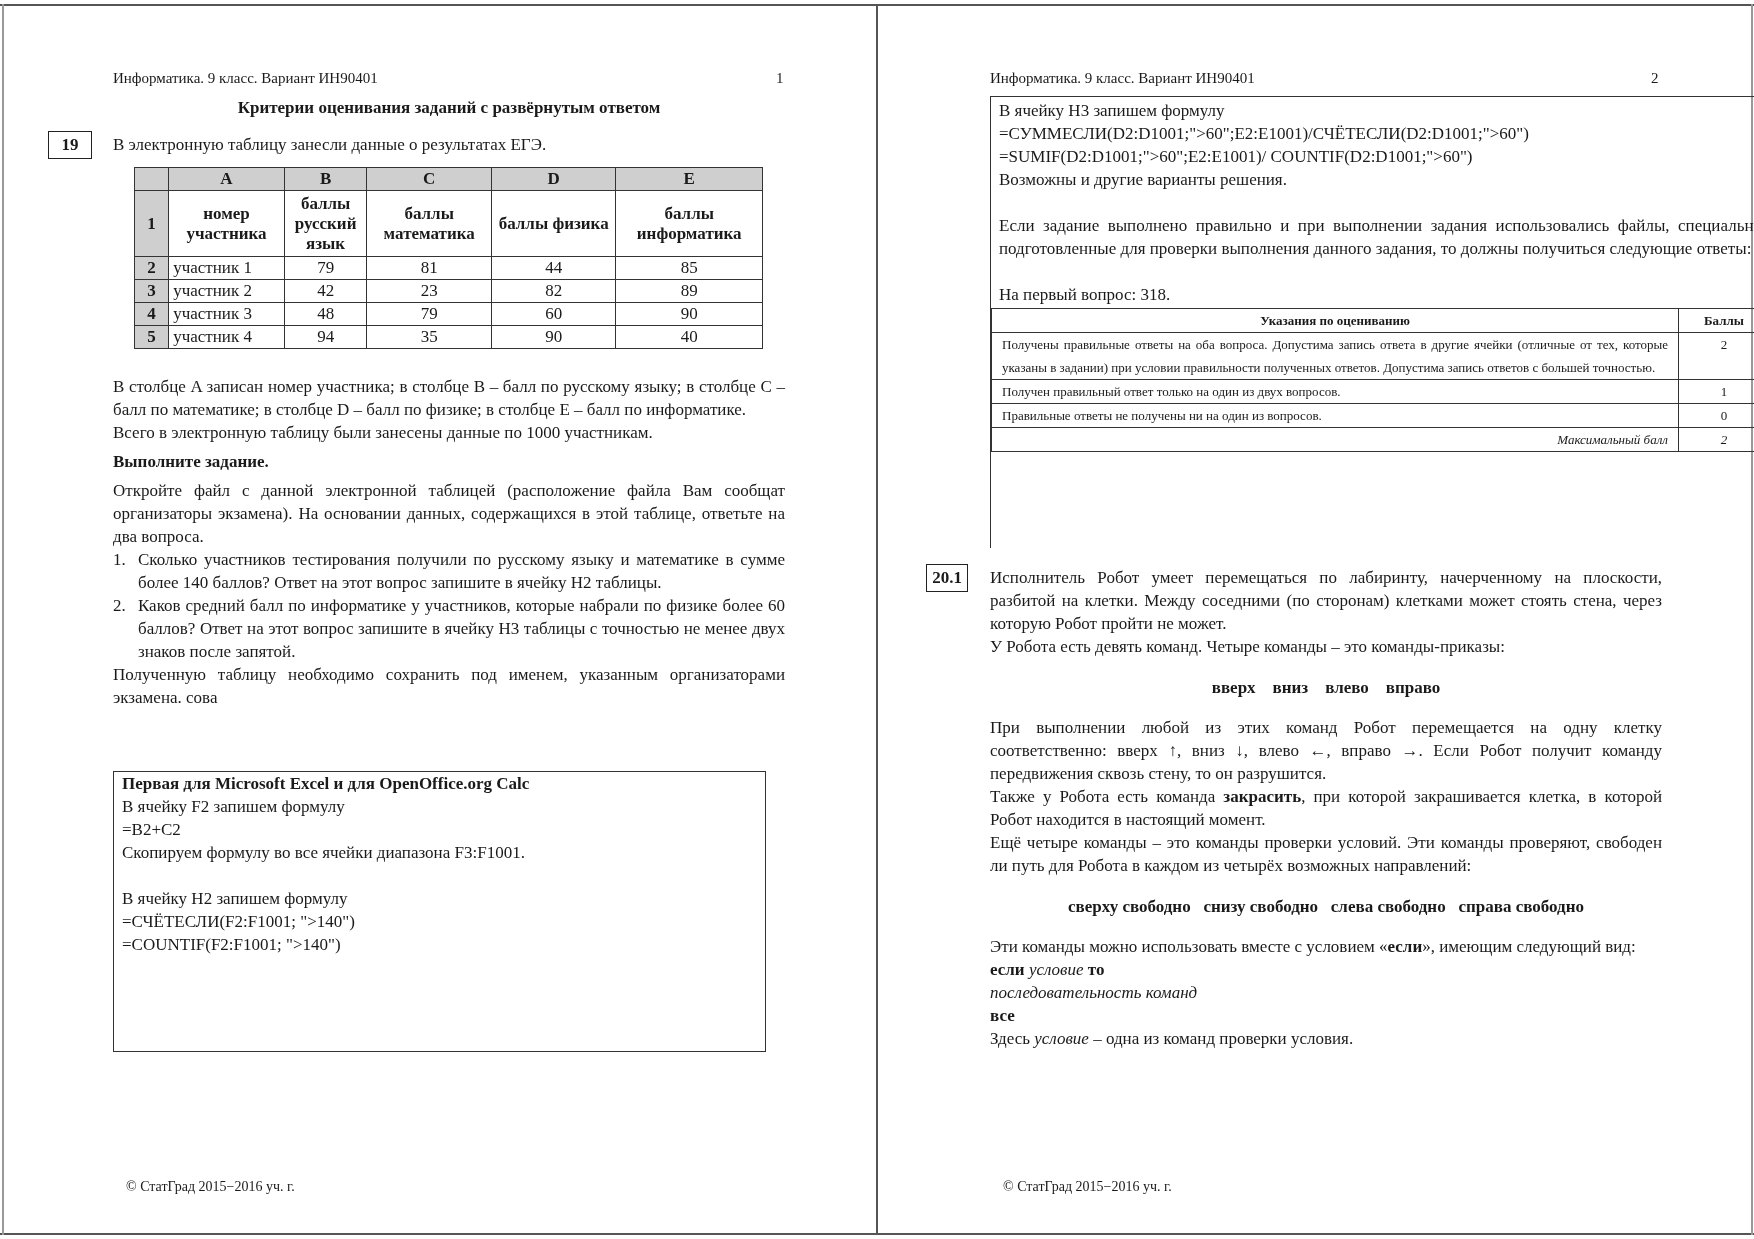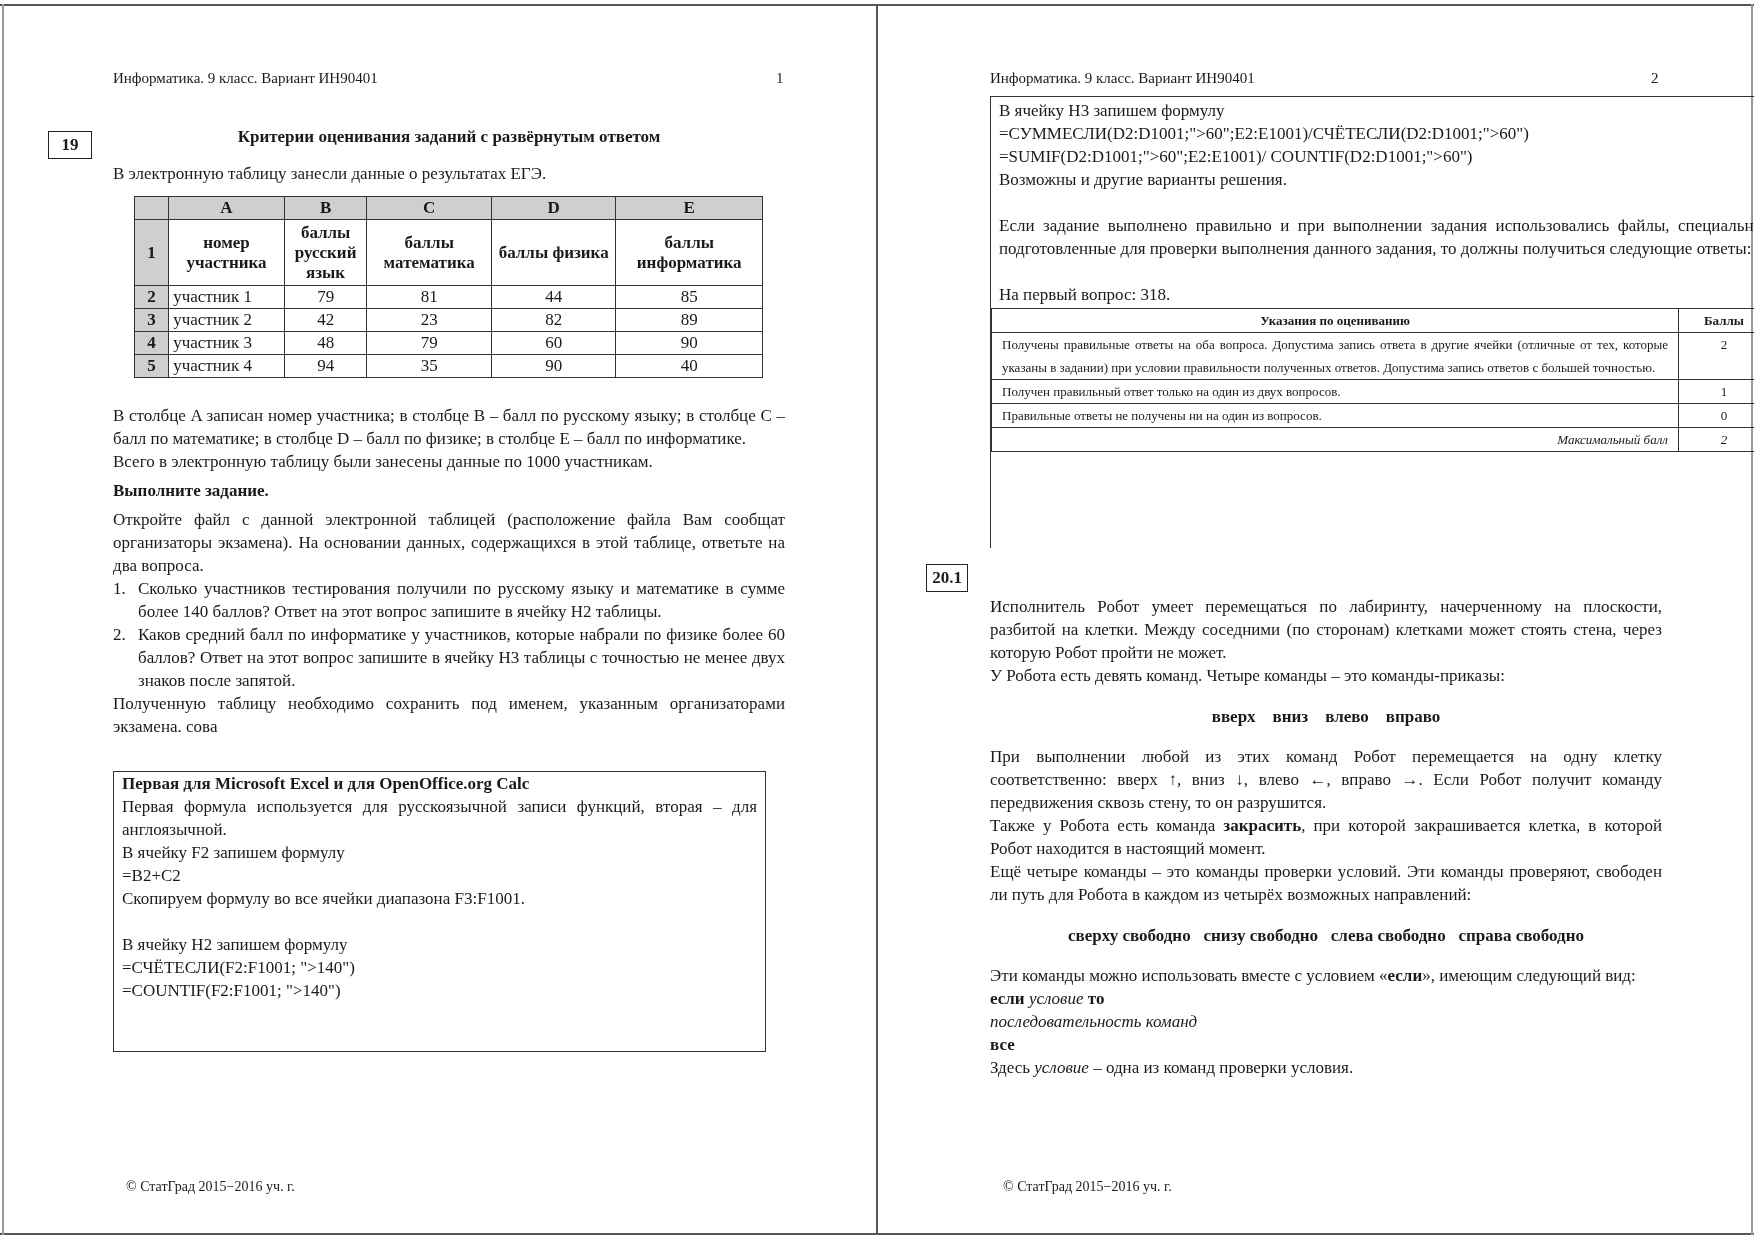--- a/index.html
+++ b/index.html
@@ -16,21 +16,21 @@
   .page-divider { position: absolute; left: 876px; top: 4px; width: 2px; height: 1231px; background: #555; }
 
   .page { position: absolute; top: 0; height: 1239px; }
   .page-left { left: 0; width: 876px; }
   .page-right { left: 878px; width: 876px; }
 
   .run-header { position: absolute; top: 70px; font-size: 15px; }
   .page-num { position: absolute; top: 70px; font-size: 15px; }
   .footer { position: absolute; top: 1179px; font-size: 14px; }
 
-  .abs { position: absolute; margin-top: 29px; }
+  .abs { position: absolute; }
   p { margin: 0; }
   .txt { font-size: 17px; line-height: 23px; text-align: justify; }
   .bold { font-weight: bold; }
   .ital { font-style: italic; }
   .center { text-align: center; }
 
   .task-num {
     position: absolute; border: 1.5px solid #222; font-weight: bold;
     font-size: 17px; text-align: center; line-height: 26px; height: 26px;
   }
@@ -139,21 +139,20 @@
     <div class="ol-item txt">
       <span class="n">2.</span>
       <span>Каков средний балл по информатике у участников, которые набрали по физике более 60 баллов? Ответ на этот вопрос запишите в ячейку H3 таблицы с точностью не менее двух знаков после запятой.</span>
     </div>
     <p class="txt">Полученную таблицу необходимо сохранить под именем, указанным организаторами экзамена. сова</p>
   </div>
 
   <div class="box" style="left:113px; top:771px; width:653px; height:281px;">
     <div class="body">
       <p class="txt bold">Первая для Microsoft Excel и для OpenOffice.org Calc</p>
-      <p class="txt">Первая формула используется для русскоязычной записи функций, вторая – для англоязычной.</p>
       <p class="txt">В ячейку F2 запишем формулу</p>
       <p class="txt">=B2+C2</p>
       <p class="txt">Скопируем формулу во все ячейки диапазона F3:F1001.</p>
       <p class="txt" style="height:23px;"></p>
       <p class="txt">В ячейку H2 запишем формулу</p>
       <p class="txt">=СЧЁТЕСЛИ(F2:F1001; "&gt;140")</p>
       <p class="txt">=COUNTIF(F2:F1001; "&gt;140")</p>
     </div>
   </div>
 

